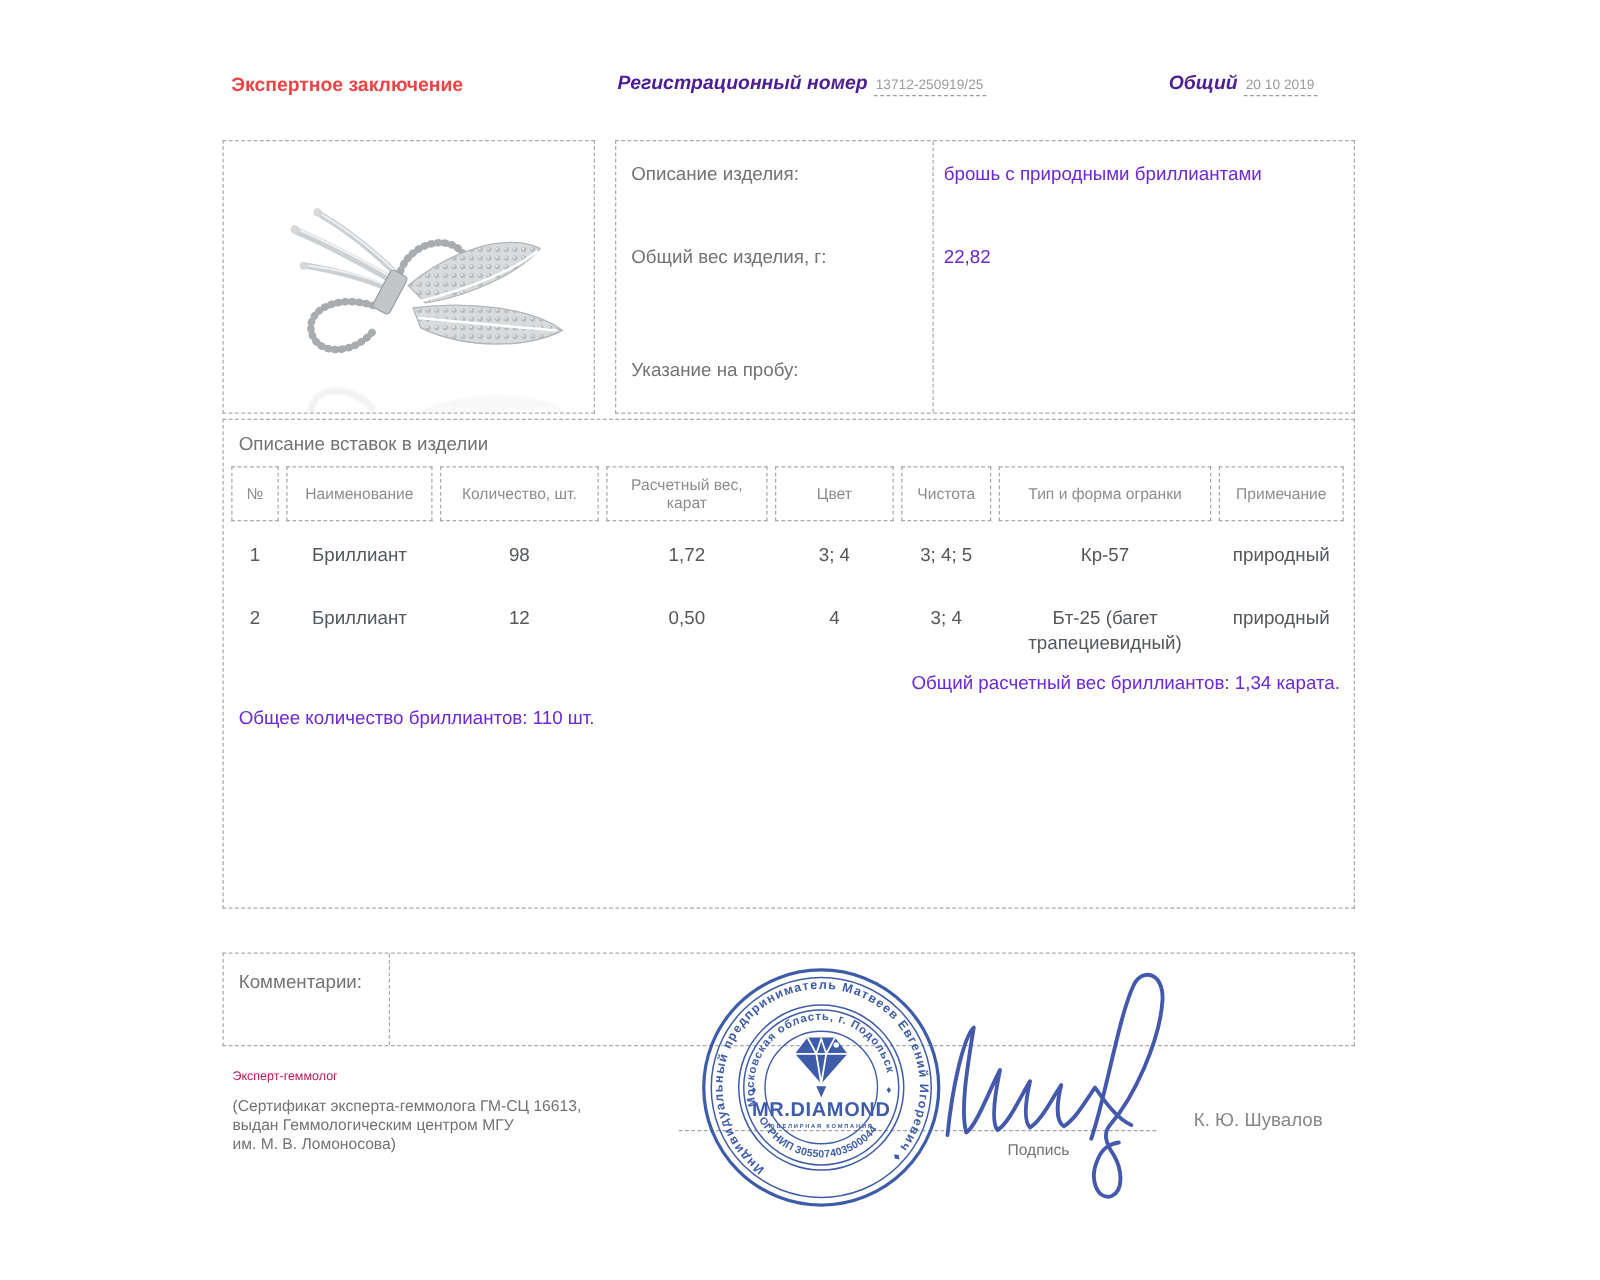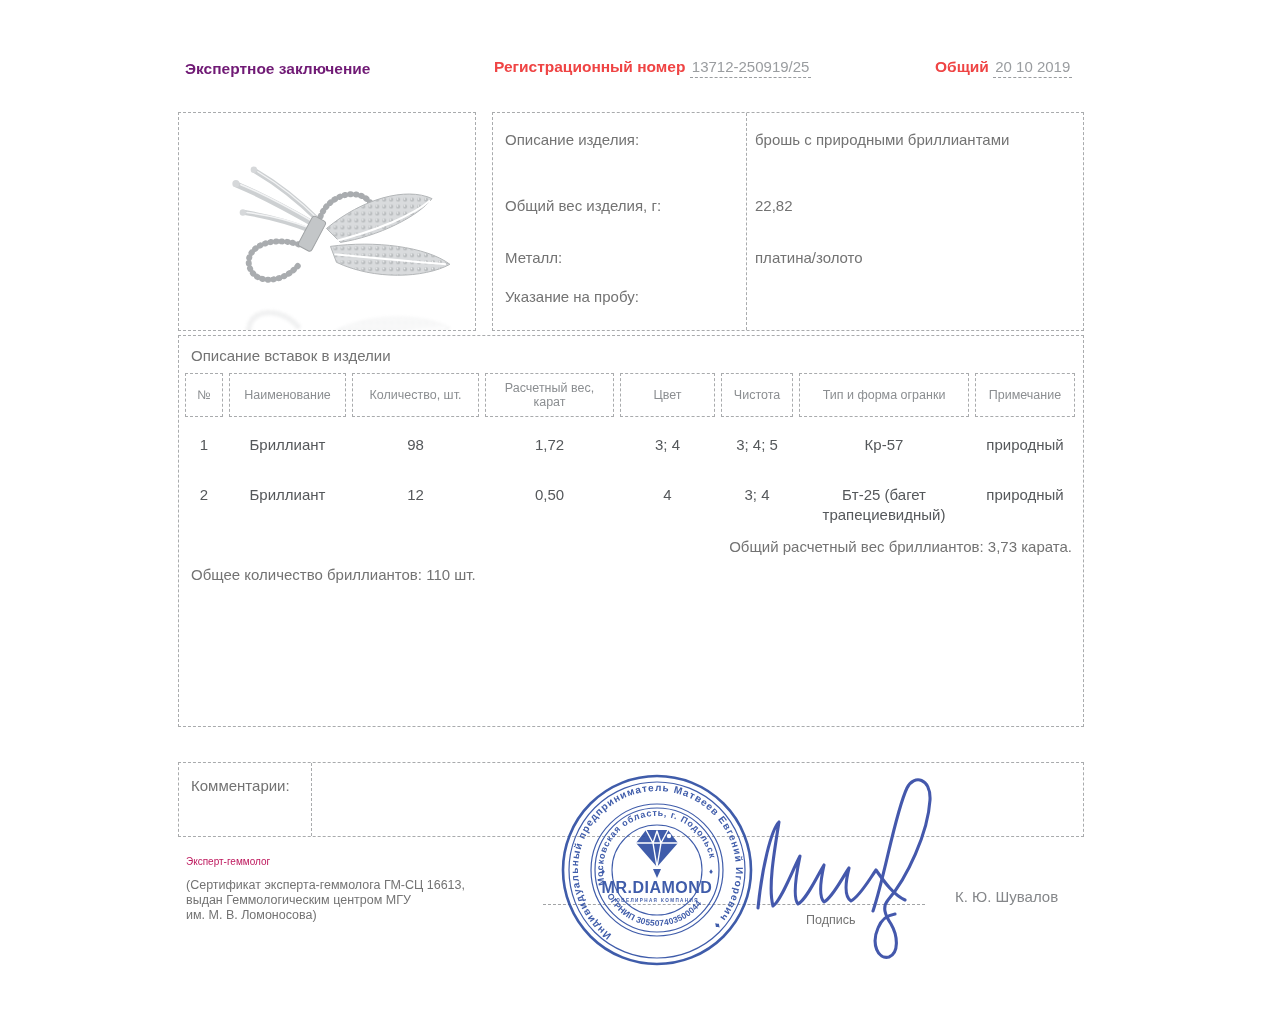--- a/index.html
+++ b/index.html
@@ -3,28 +3,28 @@
 <meta charset="utf-8">
 <style>
   html,body{margin:0;padding:0;background:#ffffff;}
   .page{
     position:relative;width:1280px;height:1024px;background:#ffffff;overflow:hidden;
     font-family:"Liberation Sans","DejaVu Sans",sans-serif;
     -webkit-font-smoothing:antialiased;
   }
   .abs{position:absolute;}
   .lbl{color:#737373;}
-  .val{color:#737373;}
+  .val{color:#6d28d9;}
   .bold{font-weight:bold;}
   .boxd{border:1px dashed #a9abad;}
   .t16{font-size:15.5px;}
   .t15{font-size:15px;}
   .t12{font-size:12.5px;}
-  .hdr-lbl{color:#ef4444;font-weight:bold;font-size:15.5px;}
-  .hdr-val{color:#9a9da0;font-size:15px;border-bottom:1px dashed #9a9da0;padding:0 2px 2px 2px;}
+  .hdr-lbl{color:#4c1d95;font-weight:bold;font-size:15.5px;font-style:italic;}
+  .hdr-val{color:#9a9da0;font-size:11px;border-bottom:1px dashed #9a9da0;padding:0 2px 2px 2px;}
   .desc-row{position:absolute;left:12px;width:560px;}
   .grid-row{
     position:absolute;left:6px;display:grid;
     grid-template-columns:38px 117px 127px 129px 95px 72px 170px 100px;
     column-gap:6px;width:893px;
   }
   .hcell{
     border:1px dashed #a9abad;display:flex;align-items:center;justify-content:center;
     text-align:center;font-size:12.5px;color:#8b8e91;line-height:14px;padding:2px 4px;
     box-sizing:border-box;height:44px;
@@ -34,21 +34,21 @@
     font-size:15px;color:#55585b;line-height:20px;
   }
   .stamp-svg text{font-family:"Liberation Sans","DejaVu Sans",sans-serif;}
   .noptr{pointer-events:none;}
 </style>
 </head>
 <body>
 
 <div class="page">
 
-  <div class="abs t16 bold" style="left:185px;top:60px;color:#701a75;">Экспертное заключение</div>
+  <div class="abs t16 bold" style="left:185px;top:60px;color:#ef4444;">Экспертное заключение</div>
 
   <div class="abs" style="left:494px;top:58px;white-space:nowrap;">
     <span class="hdr-lbl">Регистрационный номер</span>
     <span class="hdr-val">13712-250919/25</span>
   </div>
 
   <div class="abs" style="left:935px;top:58px;white-space:nowrap;">
     <span class="hdr-lbl">Общий</span>
     <span class="hdr-val">20 10 2019</span>
   </div>
@@ -96,24 +96,20 @@
     <div class="abs" style="left:253px;top:0;height:217px;border-left:1px dashed #a9abad;"></div>
 
     <div class="desc-row" style="top:18px;">
       <span class="lbl t15">Описание изделия:</span>
       <span class="val t15 abs" style="left:250px;width:320px;">брошь с природными бриллиантами</span>
     </div>
     <div class="desc-row" style="top:84px;">
       <span class="lbl t15">Общий вес изделия, г:</span>
       <span class="val t15 abs" style="left:250px;width:320px;">22,82</span>
     </div>
-    <div class="desc-row" style="top:136px;">
-      <span class="lbl t15">Металл:</span>
-      <span class="val t15 abs" style="left:250px;width:320px;">платина/золото</span>
-    </div>
     <div class="desc-row" style="top:175px;">
       <span class="lbl t15">Указание на пробу:</span>
     </div>
   </div>
 
   <div class="abs boxd" style="left:178px;top:335px;width:904px;height:390px;">
 
     <div class="abs lbl t15" style="left:12px;top:11px;">Описание вставок в изделии</div>
 
     <div class="grid-row" style="top:37px;">
@@ -143,21 +139,21 @@
       <div class="dcell">Бриллиант</div>
       <div class="dcell">12</div>
       <div class="dcell">0,50</div>
       <div class="dcell">4</div>
       <div class="dcell">3; 4</div>
       <div class="dcell">Бт-25 (багет трапециевидный)</div>
       <div class="dcell">природный</div>
     </div>
 
     <div class="abs val t15" style="left:12px;top:202px;margin-top:28px;">Общее количество бриллиантов: 110 шт.</div>
-    <div class="abs val t15" style="right:11px;top:202px;">Общий расчетный вес бриллиантов: 3,73 карата.</div>
+    <div class="abs val t15" style="right:11px;top:202px;">Общий расчетный вес бриллиантов: 1,34 карата.</div>
   </div>
 
   <div class="abs boxd" style="left:178px;top:762px;width:904px;height:73px;">
     <div class="abs" style="left:132px;top:0;height:73px;border-left:1px dashed #a9abad;"></div>
     <div class="abs lbl t15" style="left:12px;top:14px;">Комментарии:</div>
     <div class="abs val t15" style="left:145px;top:14px;width:740px;"></div>
   </div>
 
   <div class="abs" style="left:186px;top:856px;color:#be185d;font-size:10px;">Эксперт-геммолог</div>
   <div class="abs t12 lbl" style="left:186px;top:878px;line-height:15px;">

